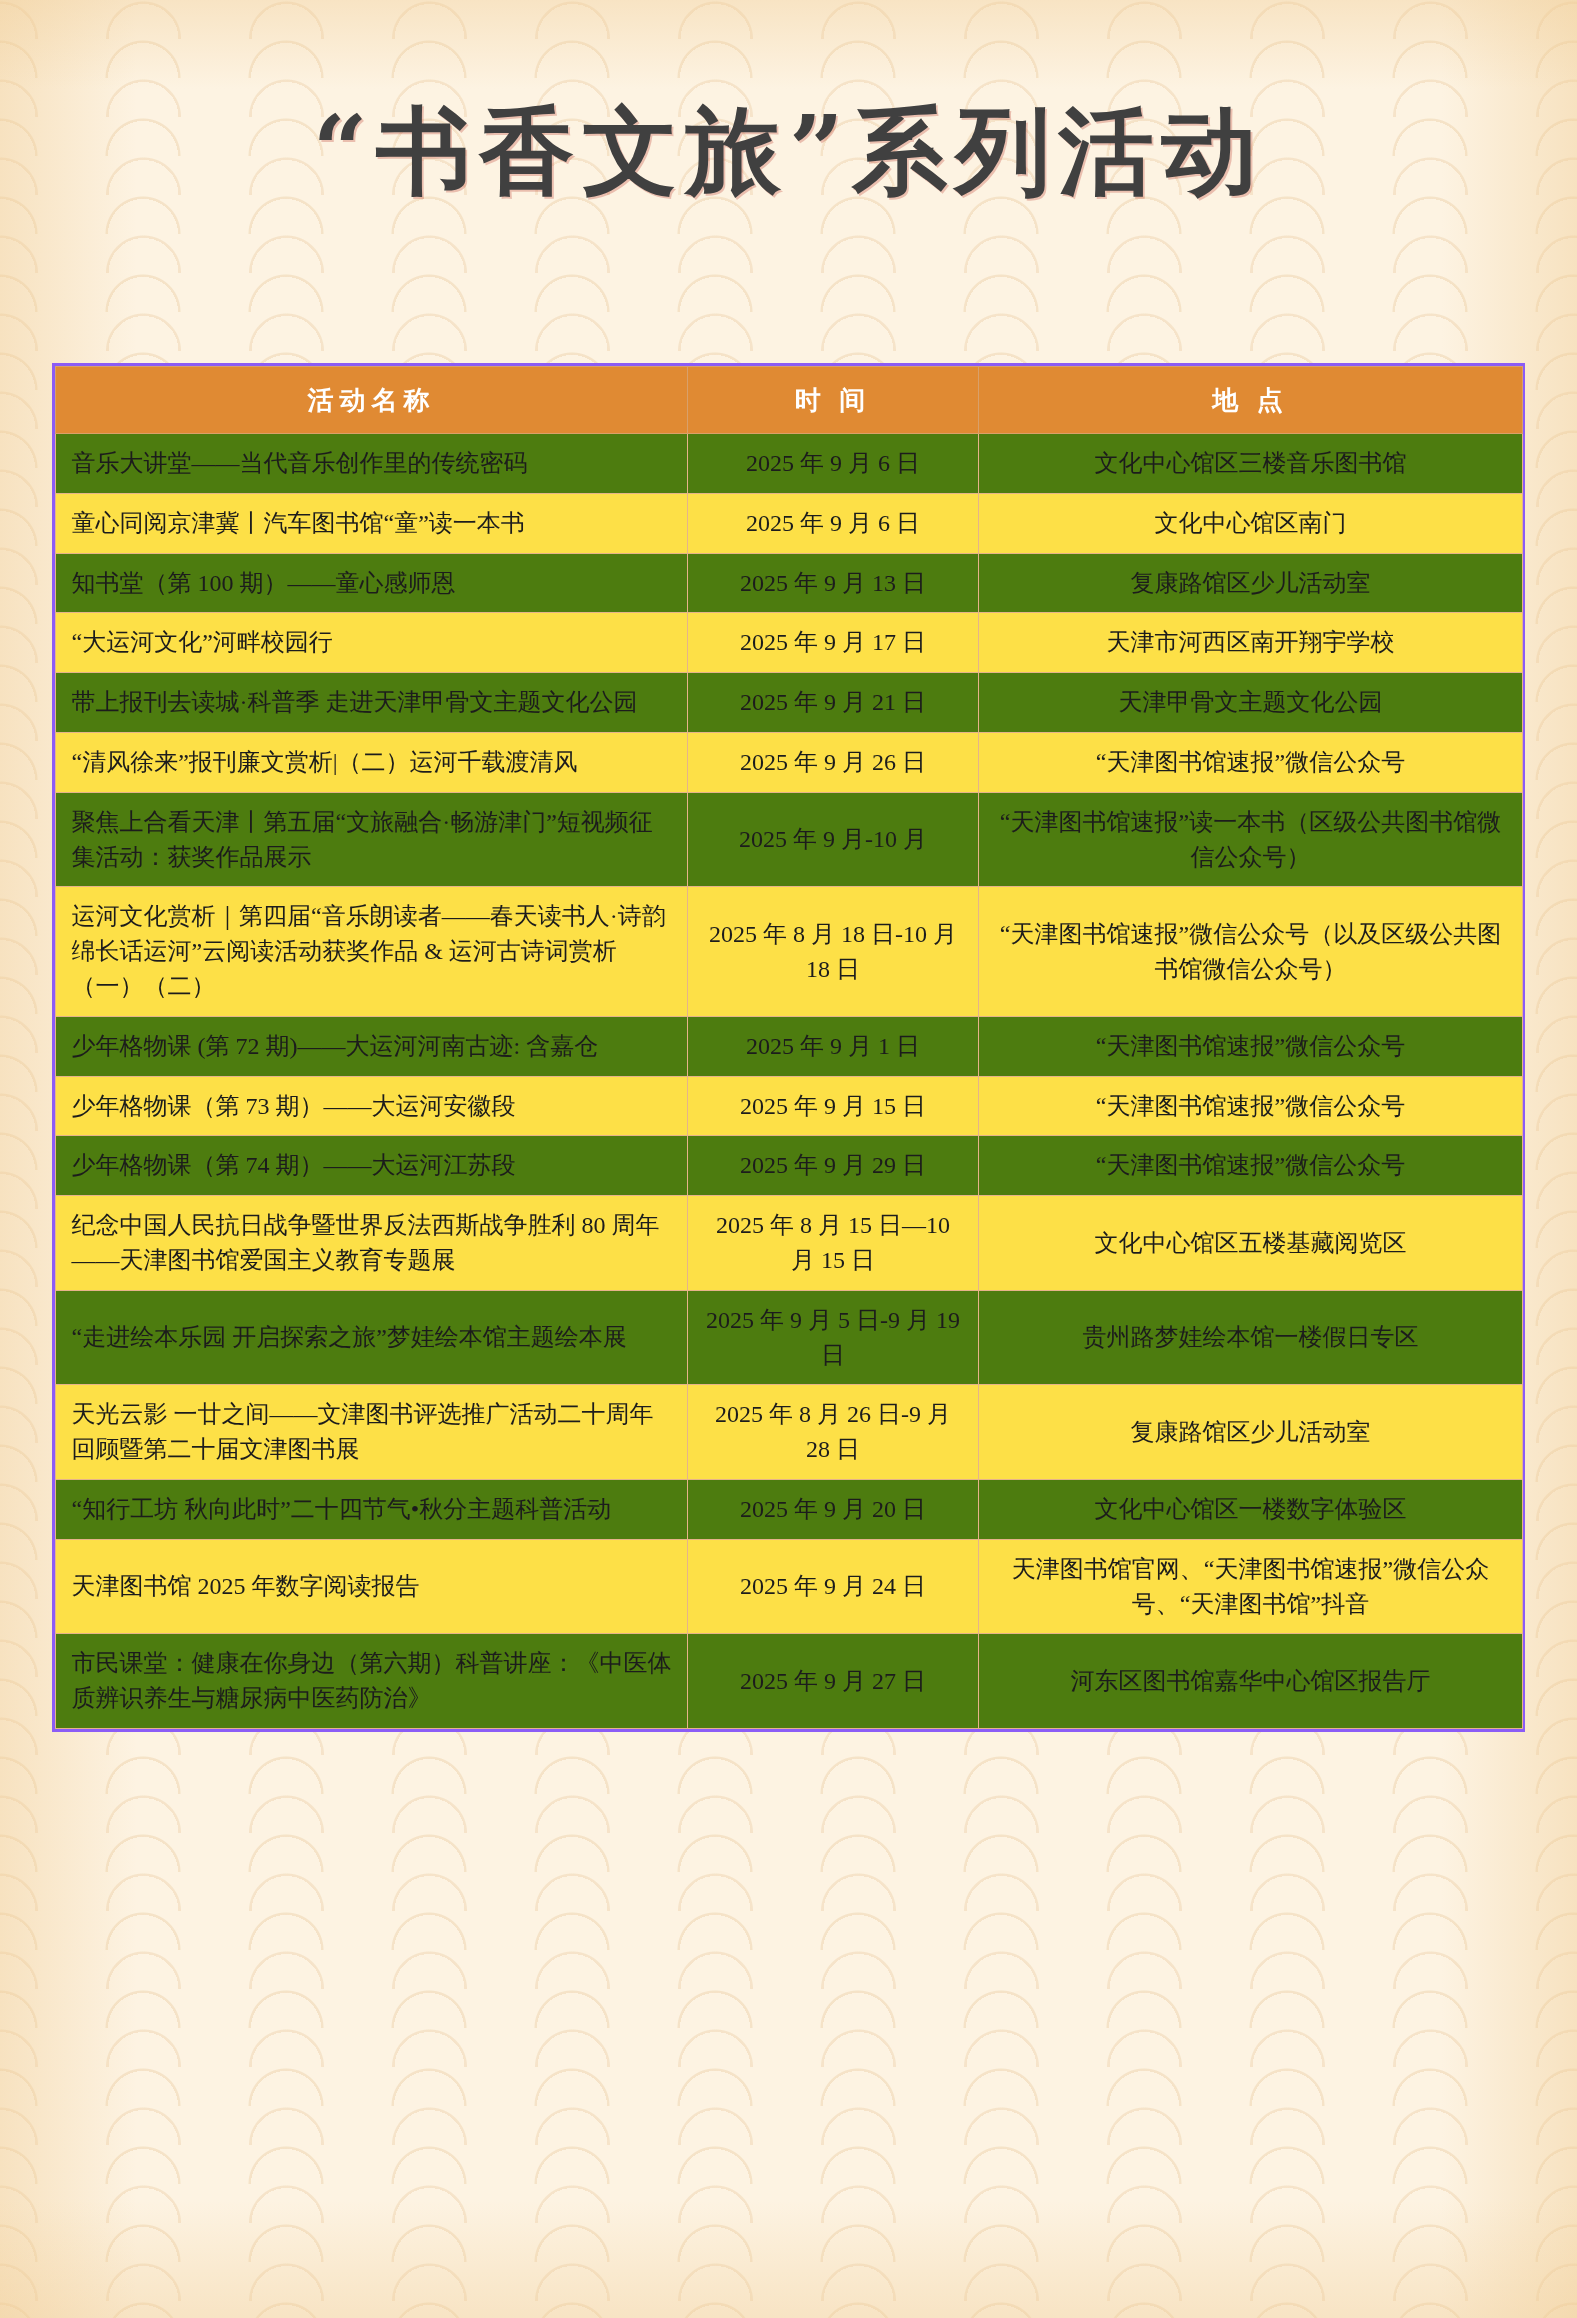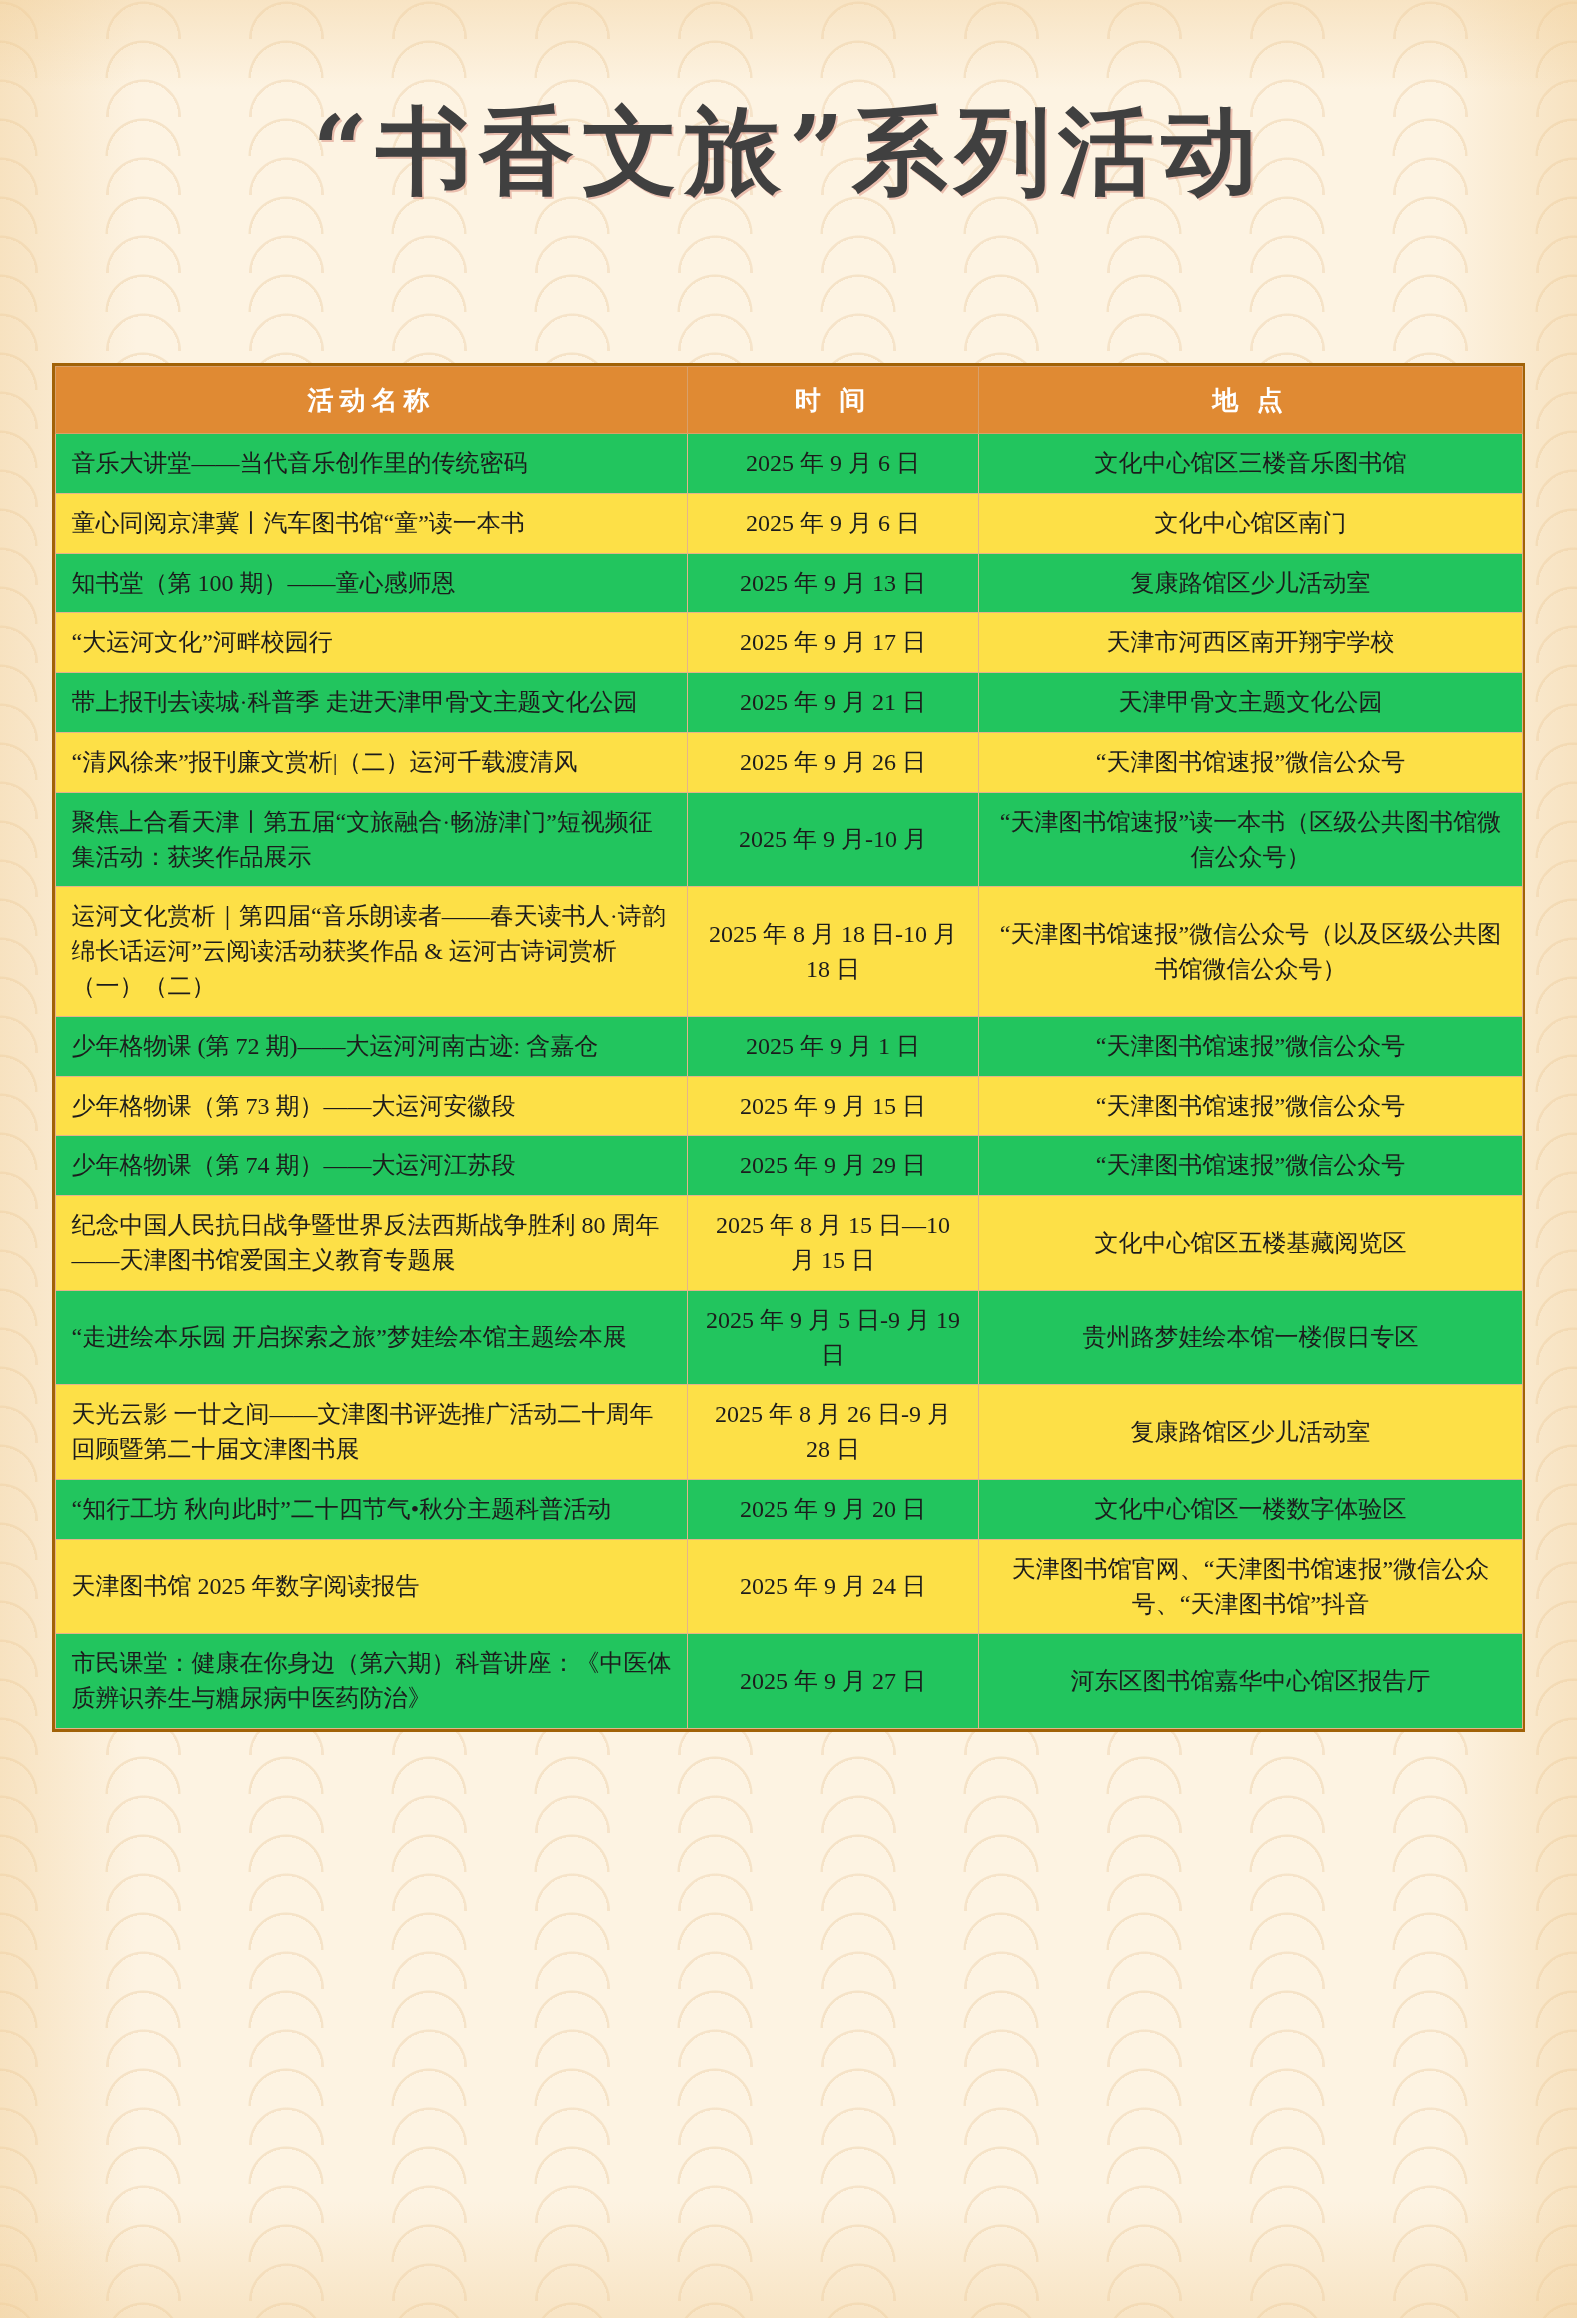--- a/index.html
+++ b/index.html
@@ -67,21 +67,21 @@
     color: #404040;
     text-shadow: 1.8px 1.8px 0 rgba(180,30,20,0.25);
     white-space: nowrap;
   }
 
   .table-frame {
     position: absolute;
     left: 52px;
     top: 363px;
     width: 1473px;
-    border: 3px solid #a16207;
+    border: 3px solid #8b5cf6;
     box-sizing: border-box;
     background: #fdf0de;
   }
 
   table.schedule {
     width: 100%;
     border-collapse: collapse;
     table-layout: fixed;
   }
   table.schedule col.c-name  { width: 632px; }
@@ -98,21 +98,21 @@
     border: 1.2px solid #d9a06a;
     text-align: center;
   }
   table.schedule td {
     border: 1.2px solid #e6b38a;
     font-size: 24px;
     line-height: 1.45;
     color: #1c1c1c;
     padding: 12px 15.5px;
     vertical-align: middle;
-    background: #22c55e;
+    background: #4d7c0f;
   }
   table.schedule tr.alt td {
     background: #fde047;
   }
   td.col-name  { text-align: left; }
   td.col-time  { text-align: center; }
   td.col-place { text-align: center; }
   td.col-place.center { text-align: center; }
 </style>
 </head>

